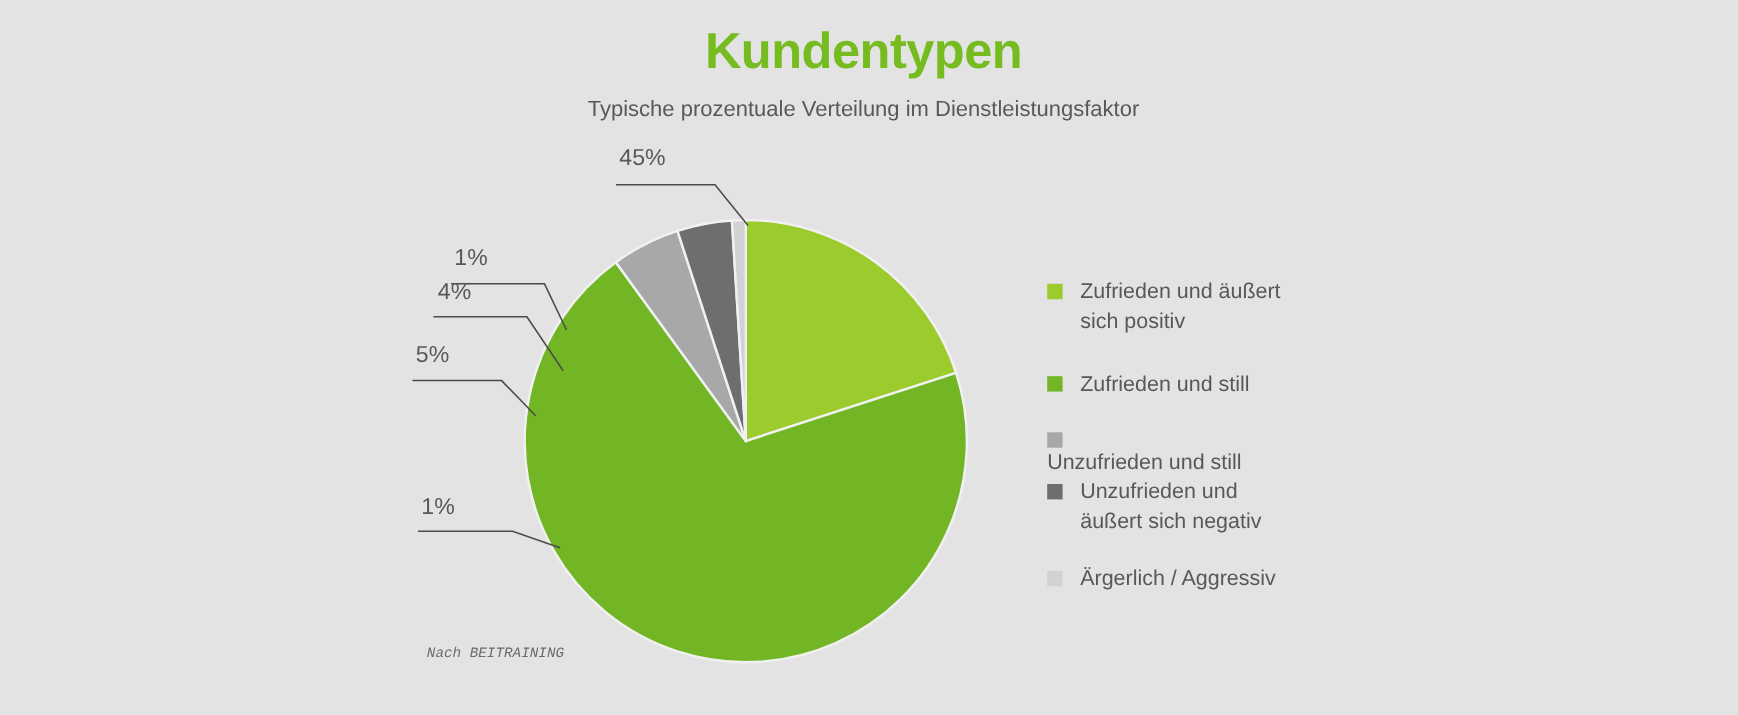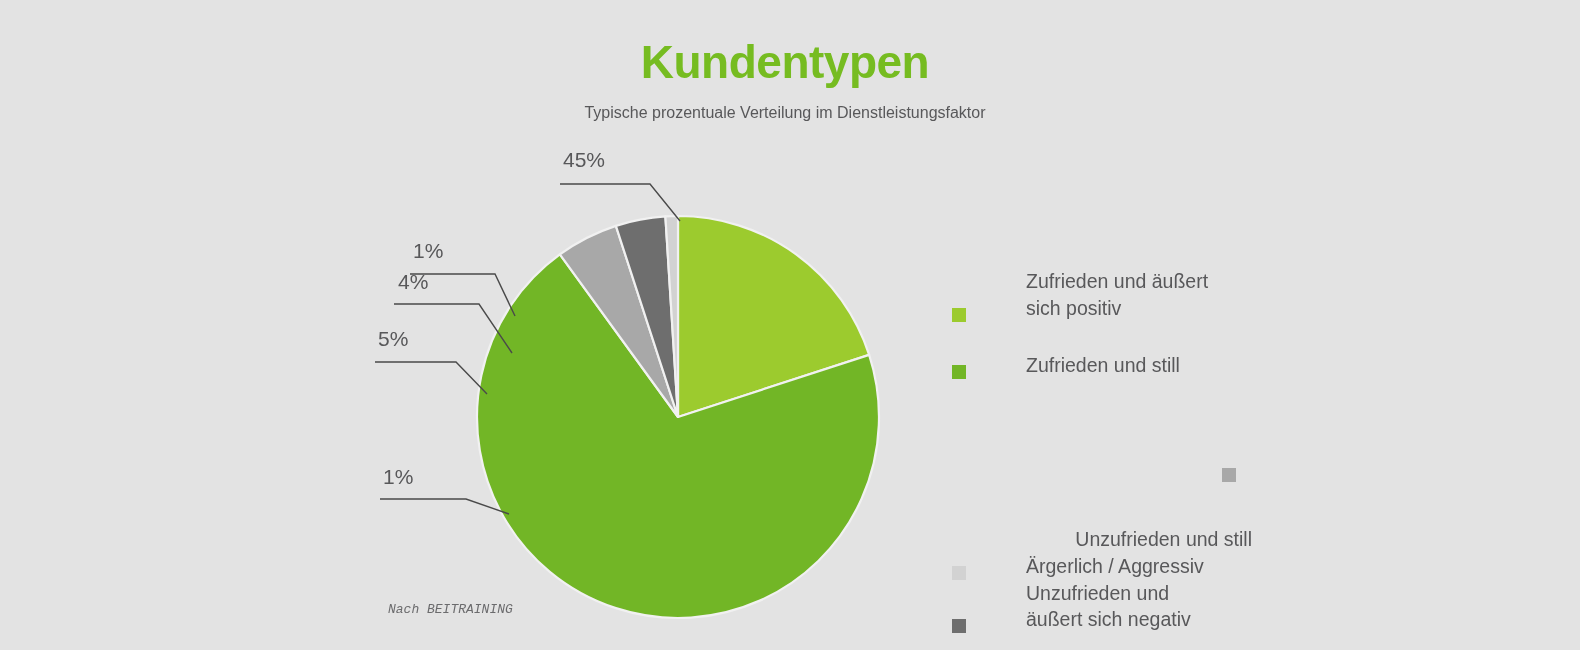--- a/index.html
+++ b/index.html
@@ -9,21 +9,21 @@
   body {
     width: 1580px;
     height: 650px;
     background: #e3e3e3;
     font-family: "Liberation Sans", sans-serif;
     overflow: hidden;
     position: relative;
   }
   #stage {
     position: absolute;
-    left: 0; top: 16px;
+    left: 0; top: 0;
     width: 1580px;
     height: 529px;
   }
 
   
   .chart-title {
     position: absolute;
     left: 470px;
     top: 22px;
     width: 630px;
@@ -33,21 +33,21 @@
     color: #76bc21;
     letter-spacing: -0.5px;
     line-height: 1.05;
   }
   .chart-subtitle {
     position: absolute;
     left: 470px;
     top: 86px;
     width: 630px;
     text-align: center;
-    font-size: 16px;
+    font-size: 20px;
     color: #58585a;
     line-height: 1.32;
     font-weight: 400;
   }
 
   
   #pie-svg {
     position: absolute;
     left: 0;
     top: 0;
@@ -84,22 +84,21 @@
   
   #legend {
     position: absolute;
     left: 952px;
     top: 252px;
     width: 300px;
   }
   .legend-item {
     position: relative;
     display: flex;
-    align-items: flex-end;
-    gap: 44px;
+    align-items: flex-start;
   }
   .legend-swatch {
     width: 14px;
     height: 14px;
     flex: 0 0 14px;
     margin-top: 6px;
     margin-right: 16px;
   }
   .legend-label {
     font-size: 19.5px;
@@ -140,32 +139,32 @@
   <div class="pct-label pct-70">1%</div>
 
   <div class="source-note">Nach BEITRAINING</div>
 
   <div id="legend">
       <div class="legend-item" style="margin-bottom: 30px;">
         <span class="legend-swatch" style="background: rgb(156, 203, 46);"></span>
         <span class="legend-label">Zufrieden und äußert
 sich positiv</span>
       </div>
-      <div class="legend-item" style="margin-bottom: 83px;">
+      <div class="legend-item" style="margin-bottom: 24px;">
         <span class="legend-swatch" style="background: rgb(114, 182, 38);"></span>
         <span class="legend-label">Zufrieden und still</span>
       </div>
       <div class="legend-item" style=" flex-direction: column;">
         <span class="legend-swatch" style="background: rgb(168, 168, 168);"></span>
         <span class="legend-label">Unzufrieden und still</span>
       </div>
-      <div class="legend-item">
-        <span class="legend-swatch" style="background: rgb(210, 210, 210);"></span>
-        <span class="legend-label">Ärgerlich / Aggressiv</span>
-      </div>
       <div class="legend-item" style="margin-bottom: 26px;">
         <span class="legend-swatch" style="background: rgb(110, 110, 110);"></span>
         <span class="legend-label">Unzufrieden und
 äußert sich negativ</span>
+      </div>
+      <div class="legend-item">
+        <span class="legend-swatch" style="background: rgb(210, 210, 210);"></span>
+        <span class="legend-label">Ärgerlich / Aggressiv</span>
       </div>
     </div>
 
 </div>
 
 </body></html>

